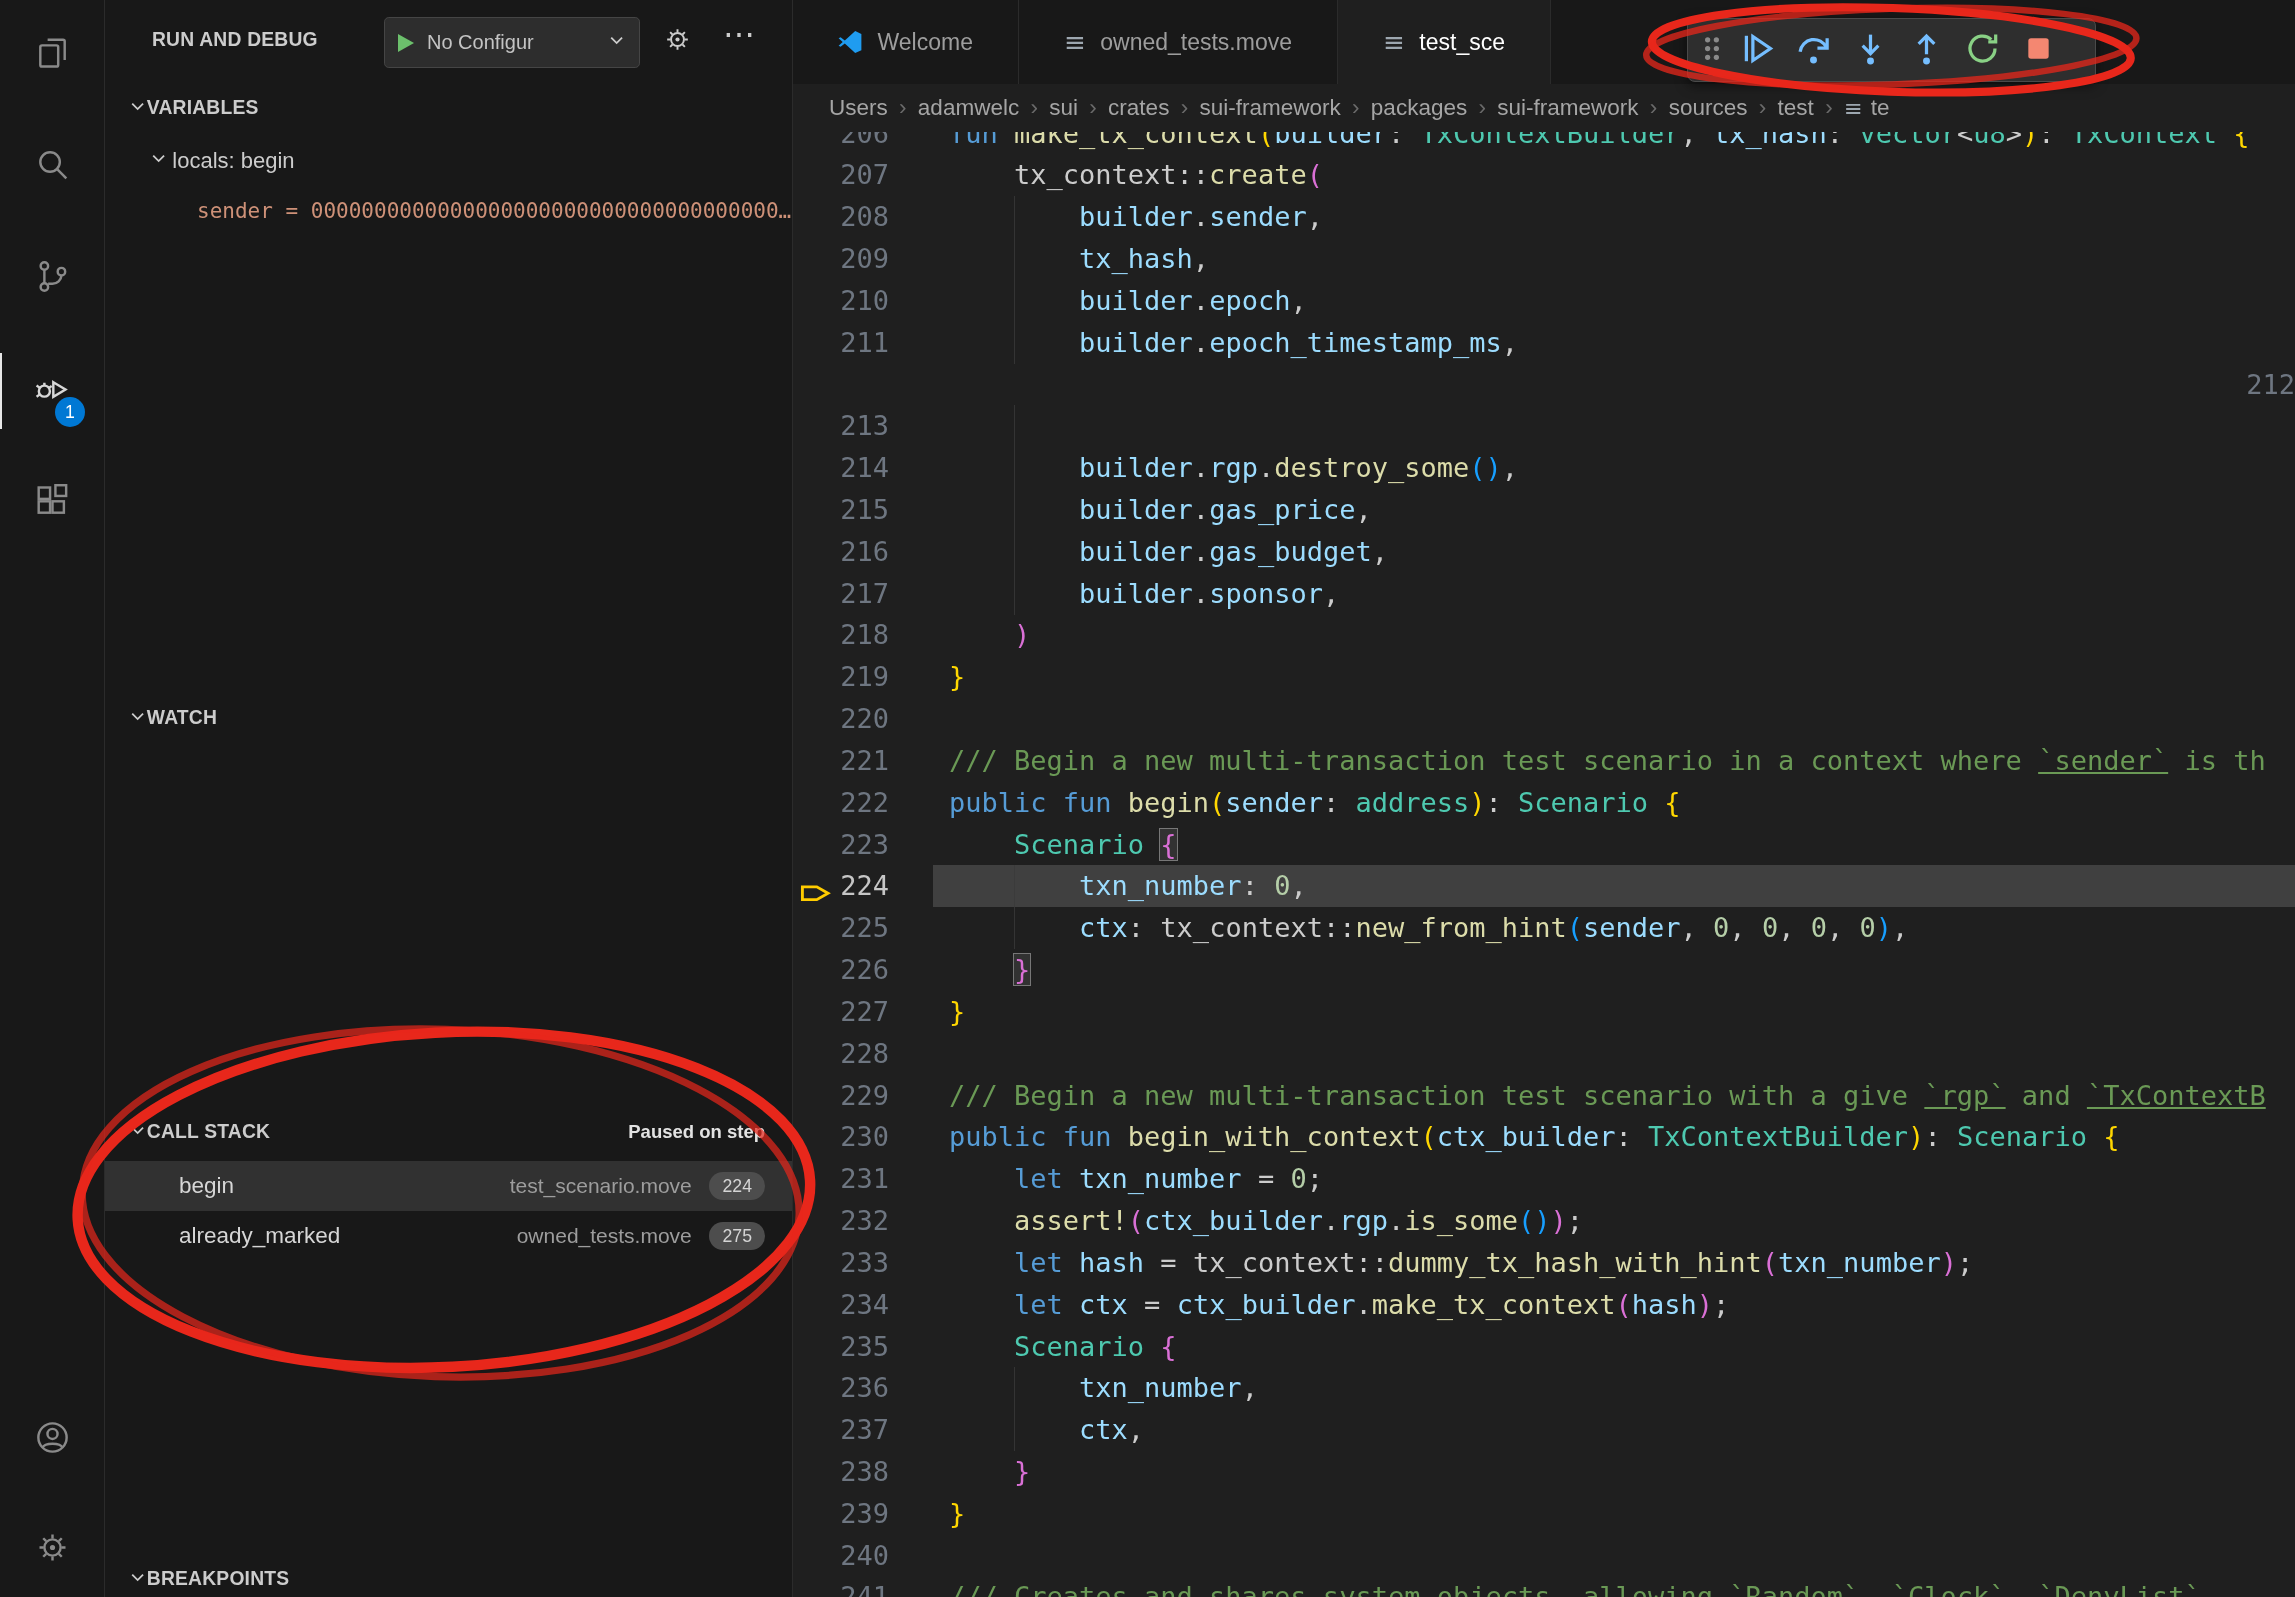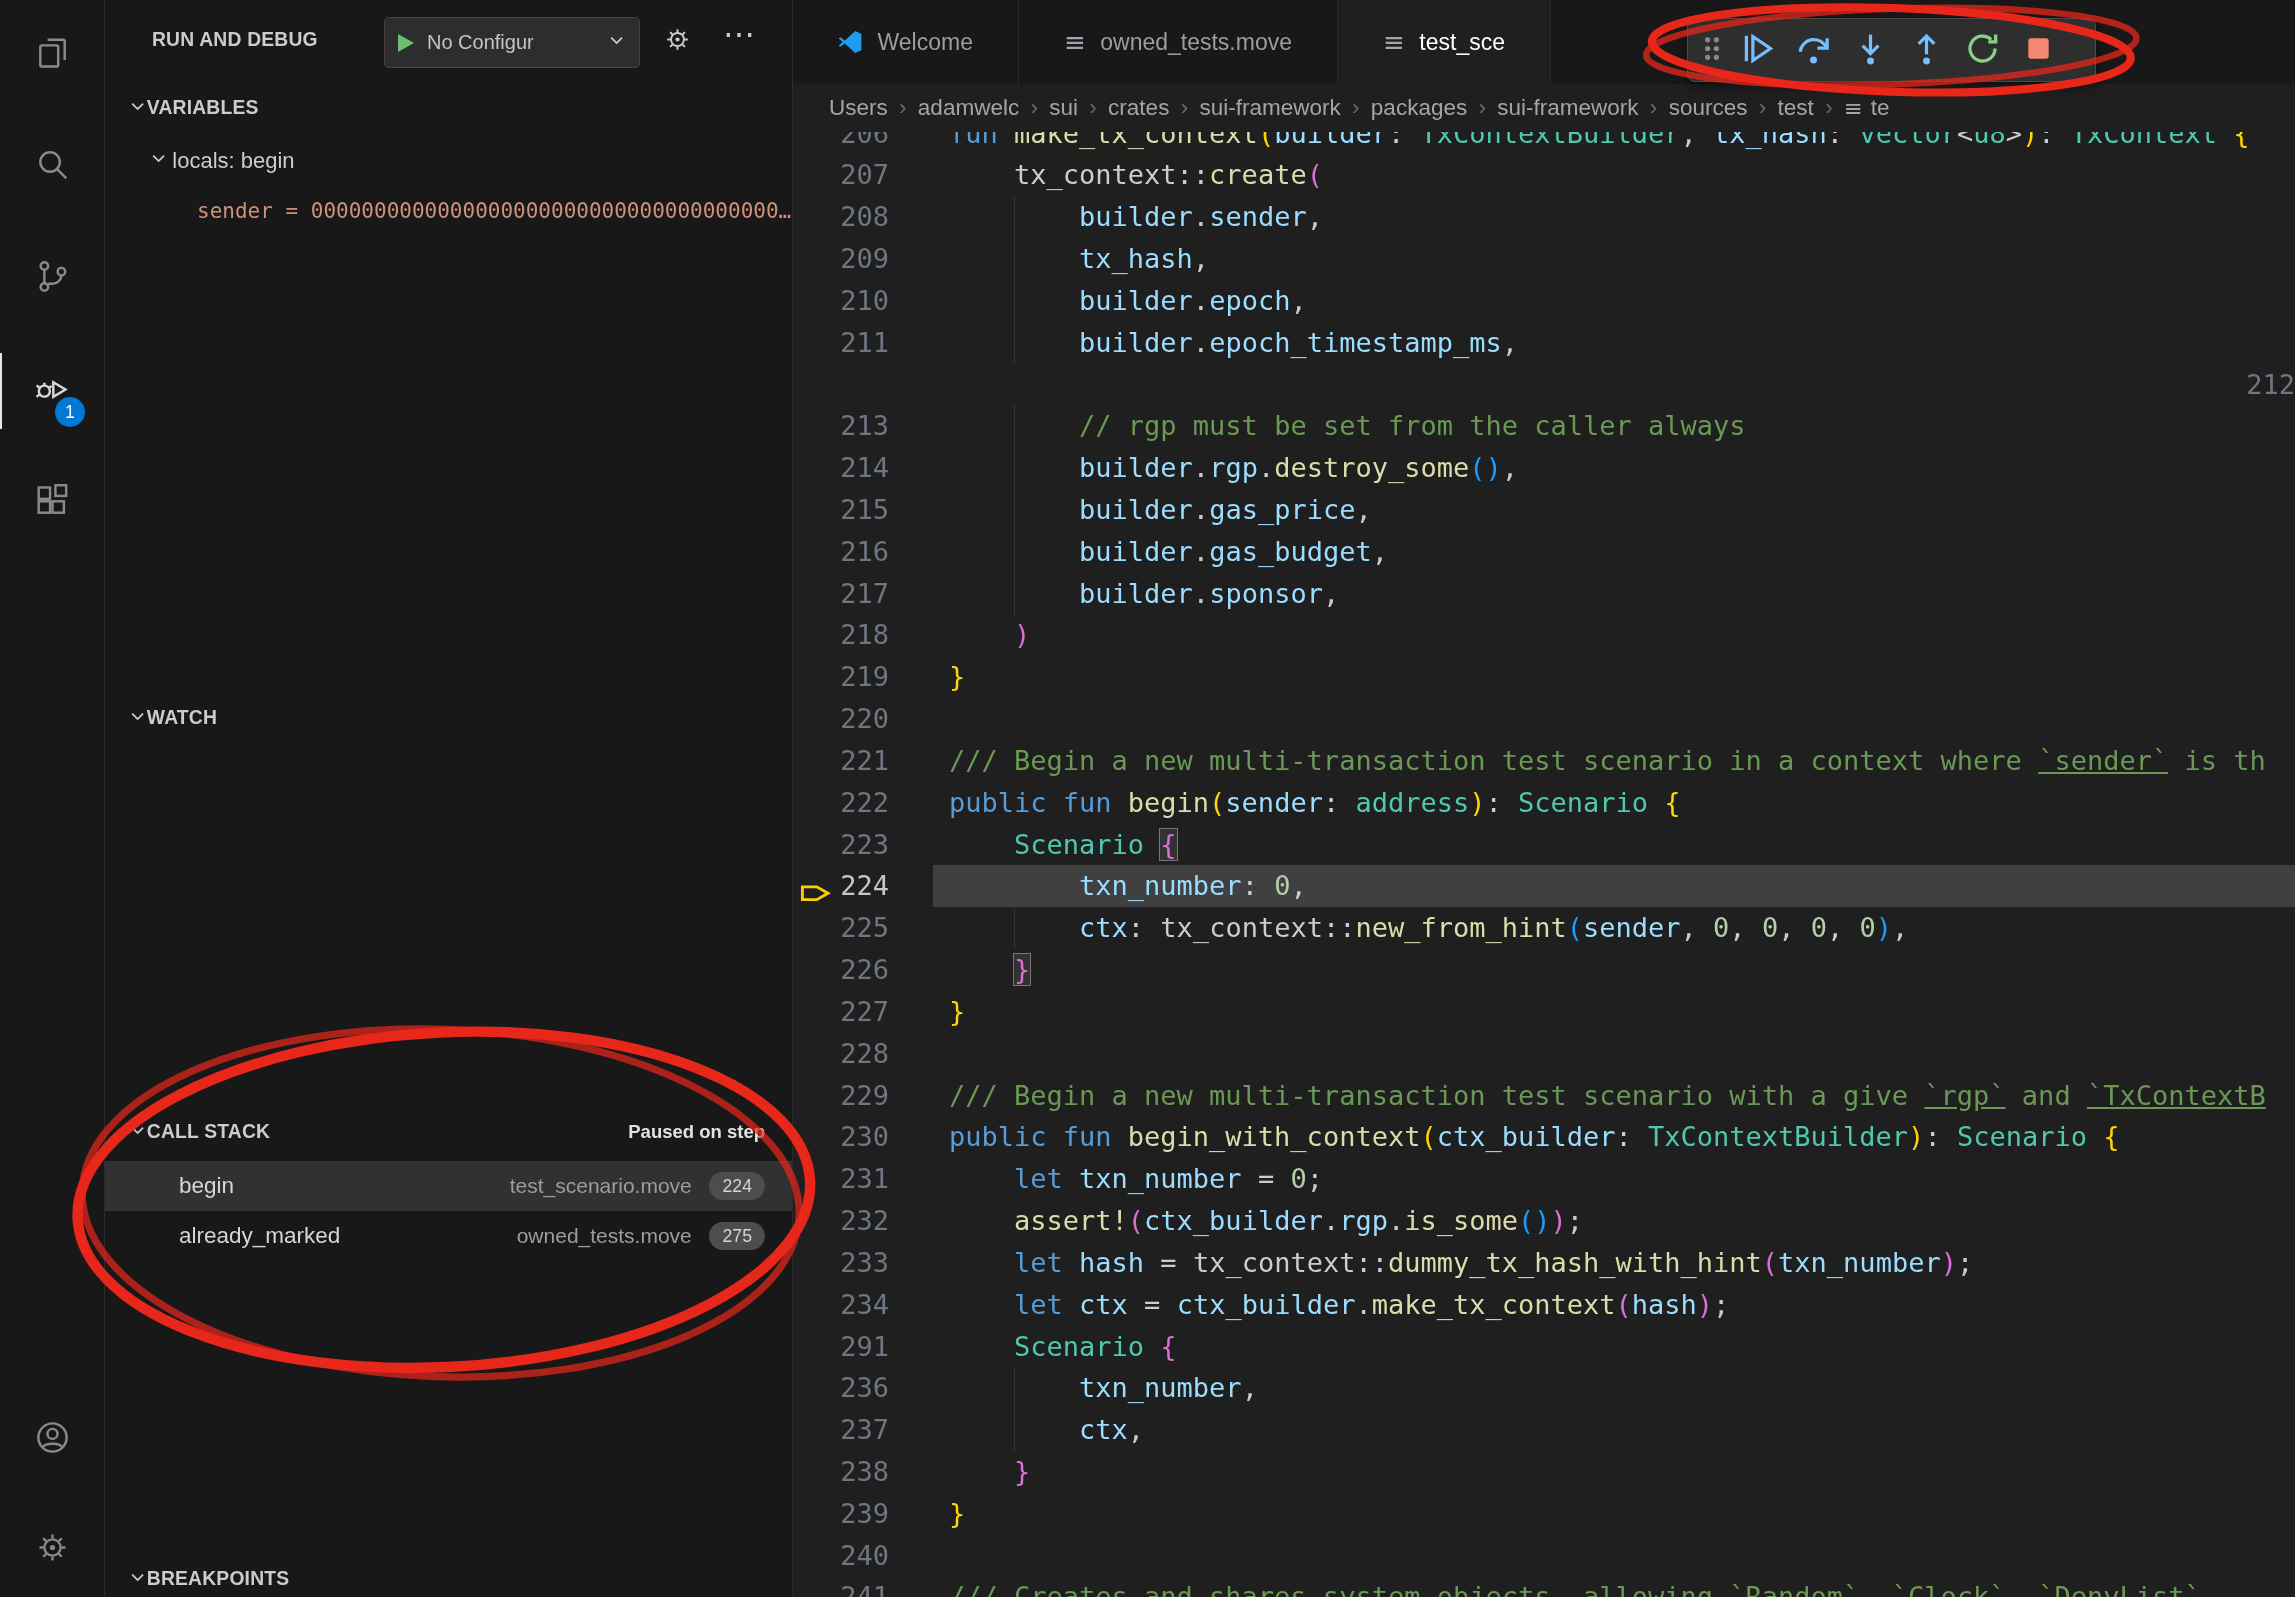--- a/index.html
+++ b/index.html
@@ -228,21 +228,21 @@
       <div class="crow" style="top: 322px;">
         <span class="ln">211</span>
         <span class="ccode"><span class="tk-ws">    </span><span class="tk-ig">    </span><span class="tk-var">builder</span><span class="tk-pu">.</span><span class="tk-var">epoch_timestamp_ms</span><span class="tk-pu">,</span></span>
       </div>
       <div class="crow" style="top: 364px; flex-direction: column;">
         <span class="ln">212</span>
         <span class="ccode"><span class="tk-ws">    </span><span class="tk-ig">    </span><span class="tk-var">builder</span><span class="tk-pu">.</span><span class="tk-var">ids_created</span><span class="tk-pu">,</span></span>
       </div>
       <div class="crow" style="top: 405px;">
         <span class="ln">213</span>
-        <span class="ccode"><span class="tk-ws">    </span><span class="tk-ig">    </span><span class="tk-cm">// rgp must be set from the caller always</span></span>
+        <span class="ccode"><span class="tk-ws">    </span><span class="tk-ig">    </span></span>
       </div>
       <div class="crow" style="top: 447px;">
         <span class="ln">214</span>
         <span class="ccode"><span class="tk-ws">    </span><span class="tk-ig">    </span><span class="tk-var">builder</span><span class="tk-pu">.</span><span class="tk-var">rgp</span><span class="tk-pu">.</span><span class="tk-fn">destroy_some</span><span class="tk-b3">()</span><span class="tk-pu">,</span></span>
       </div>
       <div class="crow" style="top: 489px;">
         <span class="ln">215</span>
         <span class="ccode"><span class="tk-ws">    </span><span class="tk-ig">    </span><span class="tk-var">builder</span><span class="tk-pu">.</span><span class="tk-var">gas_price</span><span class="tk-pu">,</span></span>
       </div>
       <div class="crow" style="top: 531px;">
@@ -318,21 +318,21 @@
       </div>
       <div class="crow" style="top: 1242px;">
         <span class="ln">233</span>
         <span class="ccode"><span class="tk-ws">    </span><span class="tk-kw">let </span><span class="tk-var">hash</span><span class="tk-pu"> = </span><span class="tk-pu">tx_context</span><span class="tk-pu">::</span><span class="tk-fn">dummy_tx_hash_with_hint</span><span class="tk-b2">(</span><span class="tk-var">txn_number</span><span class="tk-b2">)</span><span class="tk-pu">;</span></span>
       </div>
       <div class="crow" style="top: 1284px;">
         <span class="ln">234</span>
         <span class="ccode"><span class="tk-ws">    </span><span class="tk-kw">let </span><span class="tk-var">ctx</span><span class="tk-pu"> = </span><span class="tk-var">ctx_builder</span><span class="tk-pu">.</span><span class="tk-fn">make_tx_context</span><span class="tk-b2">(</span><span class="tk-var">hash</span><span class="tk-b2">)</span><span class="tk-pu">;</span></span>
       </div>
       <div class="crow" style="top: 1326px;">
-        <span class="ln">291</span>
+        <span class="ln">235</span>
         <span class="ccode"><span class="tk-ws">    </span><span class="tk-ty">Scenario</span><span class="tk-pu"> </span><span class="tk-b2">{</span></span>
       </div>
       <div class="crow" style="top: 1367px;">
         <span class="ln">236</span>
         <span class="ccode"><span class="tk-ws">    </span><span class="tk-ig">    </span><span class="tk-var">txn_number</span><span class="tk-pu">,</span></span>
       </div>
       <div class="crow" style="top: 1409px;">
         <span class="ln">237</span>
         <span class="ccode"><span class="tk-ws">    </span><span class="tk-ig">    </span><span class="tk-var">ctx</span><span class="tk-pu">,</span></span>
       </div>

